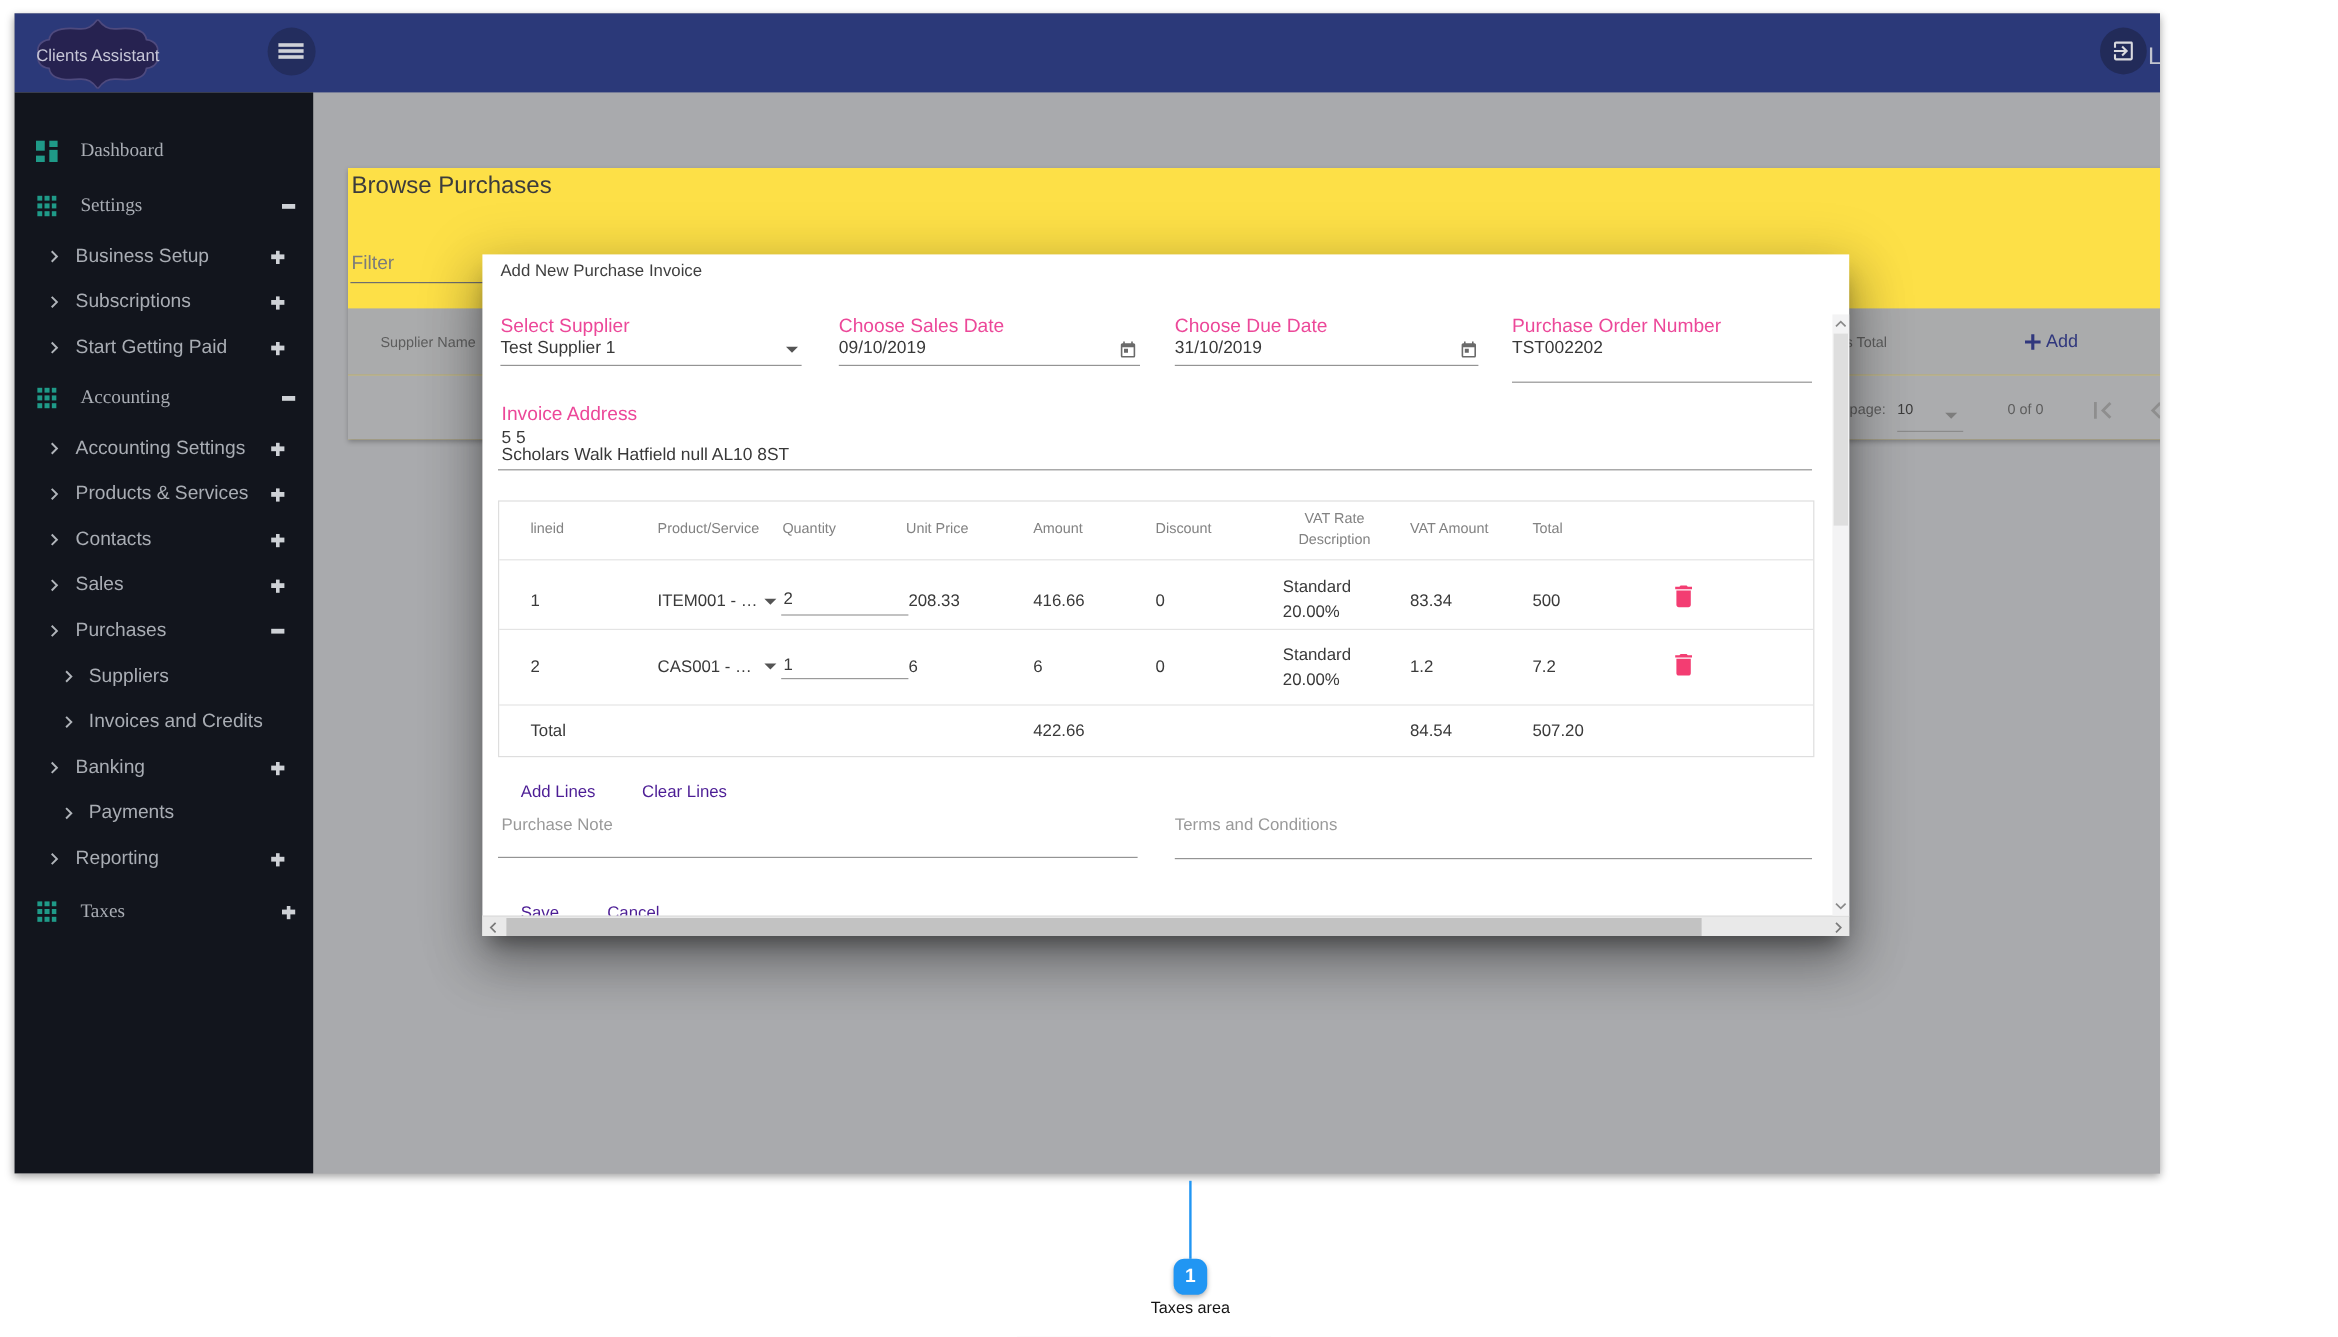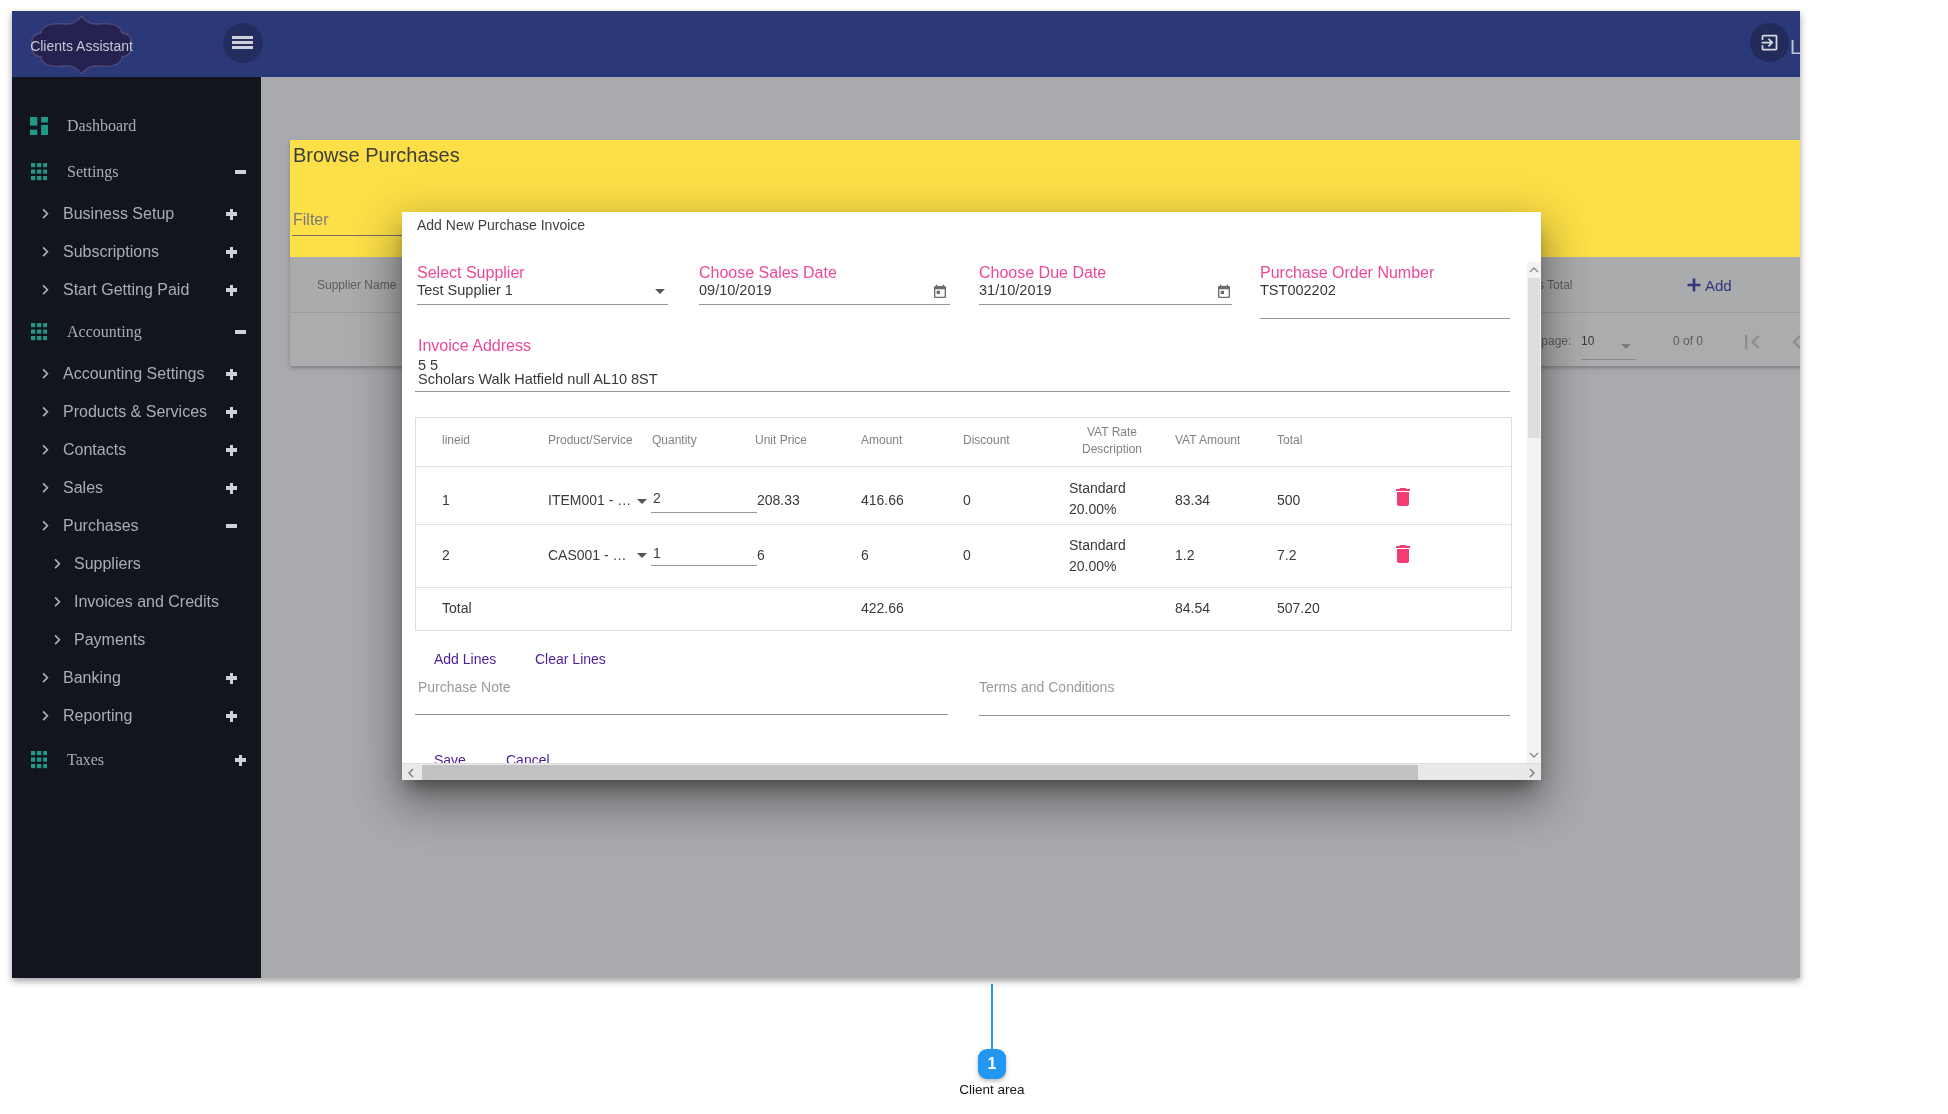--- a/index.html
+++ b/index.html
@@ -228,35 +228,35 @@
             <polyline points="1,1 5,5 1,9" fill="none" stroke="#b0b4ba" stroke-width="1.5"></polyline>
           </svg>
           <span class="tx">Suppliers</span>
         </div>
       <div class="mi2 l3">
           <svg class="chev" viewBox="0 0 6 10">
             <polyline points="1,1 5,5 1,9" fill="none" stroke="#b0b4ba" stroke-width="1.5"></polyline>
           </svg>
           <span class="tx">Invoices and Credits</span>
         </div>
+      <div class="mi2">
+          <svg class="chev" viewBox="0 0 6 10">
+            <polyline points="1,1 5,5 1,9" fill="none" stroke="#b0b4ba" stroke-width="1.5"></polyline>
+          </svg>
+          <span class="tx">Banking</span>
+          <span class="pm">
+            <i class="h"></i>
+            <i class="v"></i>
+          </span>
+        </div>
       <div class="mi2 l3">
           <svg class="chev" viewBox="0 0 6 10">
             <polyline points="1,1 5,5 1,9" fill="none" stroke="#b0b4ba" stroke-width="1.5"></polyline>
           </svg>
           <span class="tx">Payments</span>
-        </div>
-      <div class="mi2">
-          <svg class="chev" viewBox="0 0 6 10">
-            <polyline points="1,1 5,5 1,9" fill="none" stroke="#b0b4ba" stroke-width="1.5"></polyline>
-          </svg>
-          <span class="tx">Banking</span>
-          <span class="pm">
-            <i class="h"></i>
-            <i class="v"></i>
-          </span>
         </div>
       <div class="mi2">
           <svg class="chev" viewBox="0 0 6 10">
             <polyline points="1,1 5,5 1,9" fill="none" stroke="#b0b4ba" stroke-width="1.5"></polyline>
           </svg>
           <span class="tx">Reporting</span>
           <span class="pm">
             <i class="h"></i>
             <i class="v"></i>
           </span>
@@ -429,14 +429,14 @@
           <polyline points="1,5 5,1 9,5" fill="none" stroke="#8a8a8a" stroke-width="1.4"></polyline>
         </svg>
       <svg width="10" height="8" viewBox="0 0 10 6" style="position:absolute;left:2px;bottom:4px">
           <polyline points="1,1 5,5 9,1" fill="none" stroke="#8a8a8a" stroke-width="1.4"></polyline>
         </svg>
     </div>
   </div>
 
   <div class="ann-line"></div>
   <div class="ann-badge">1</div>
-  <div class="ann-txt">Client area</div>
+  <div class="ann-txt">Taxes area</div>
 </div>
 
 </body></html>

